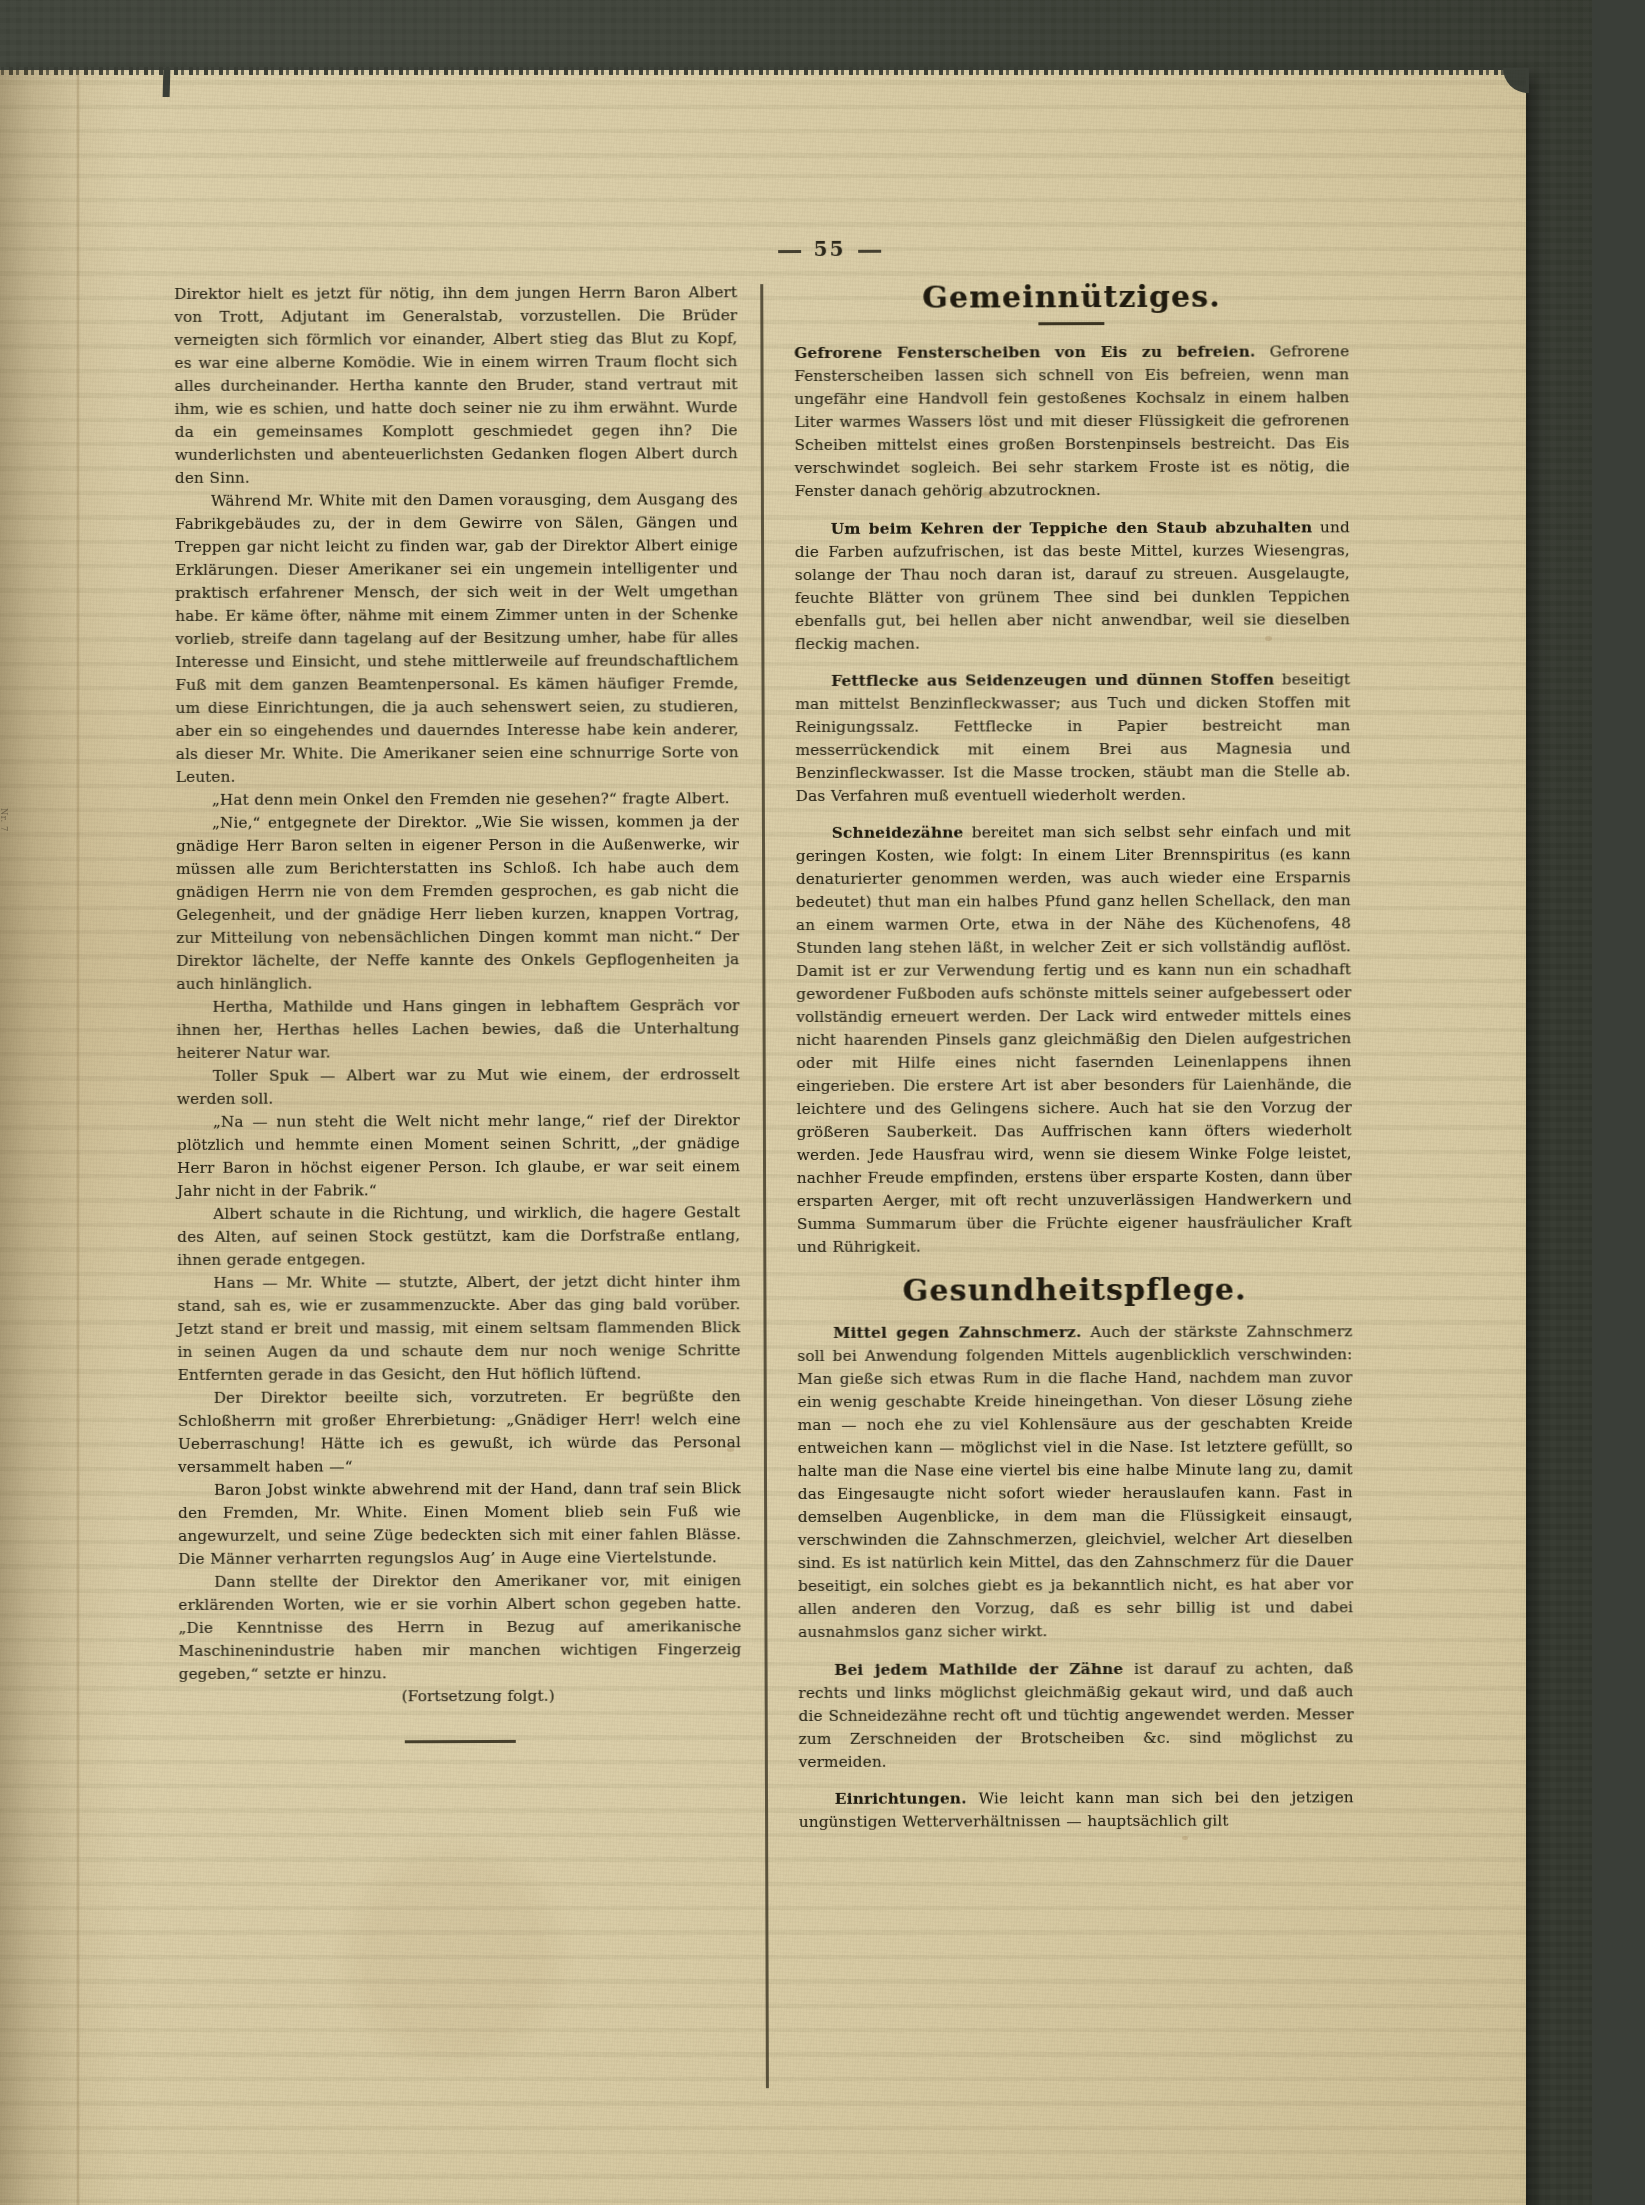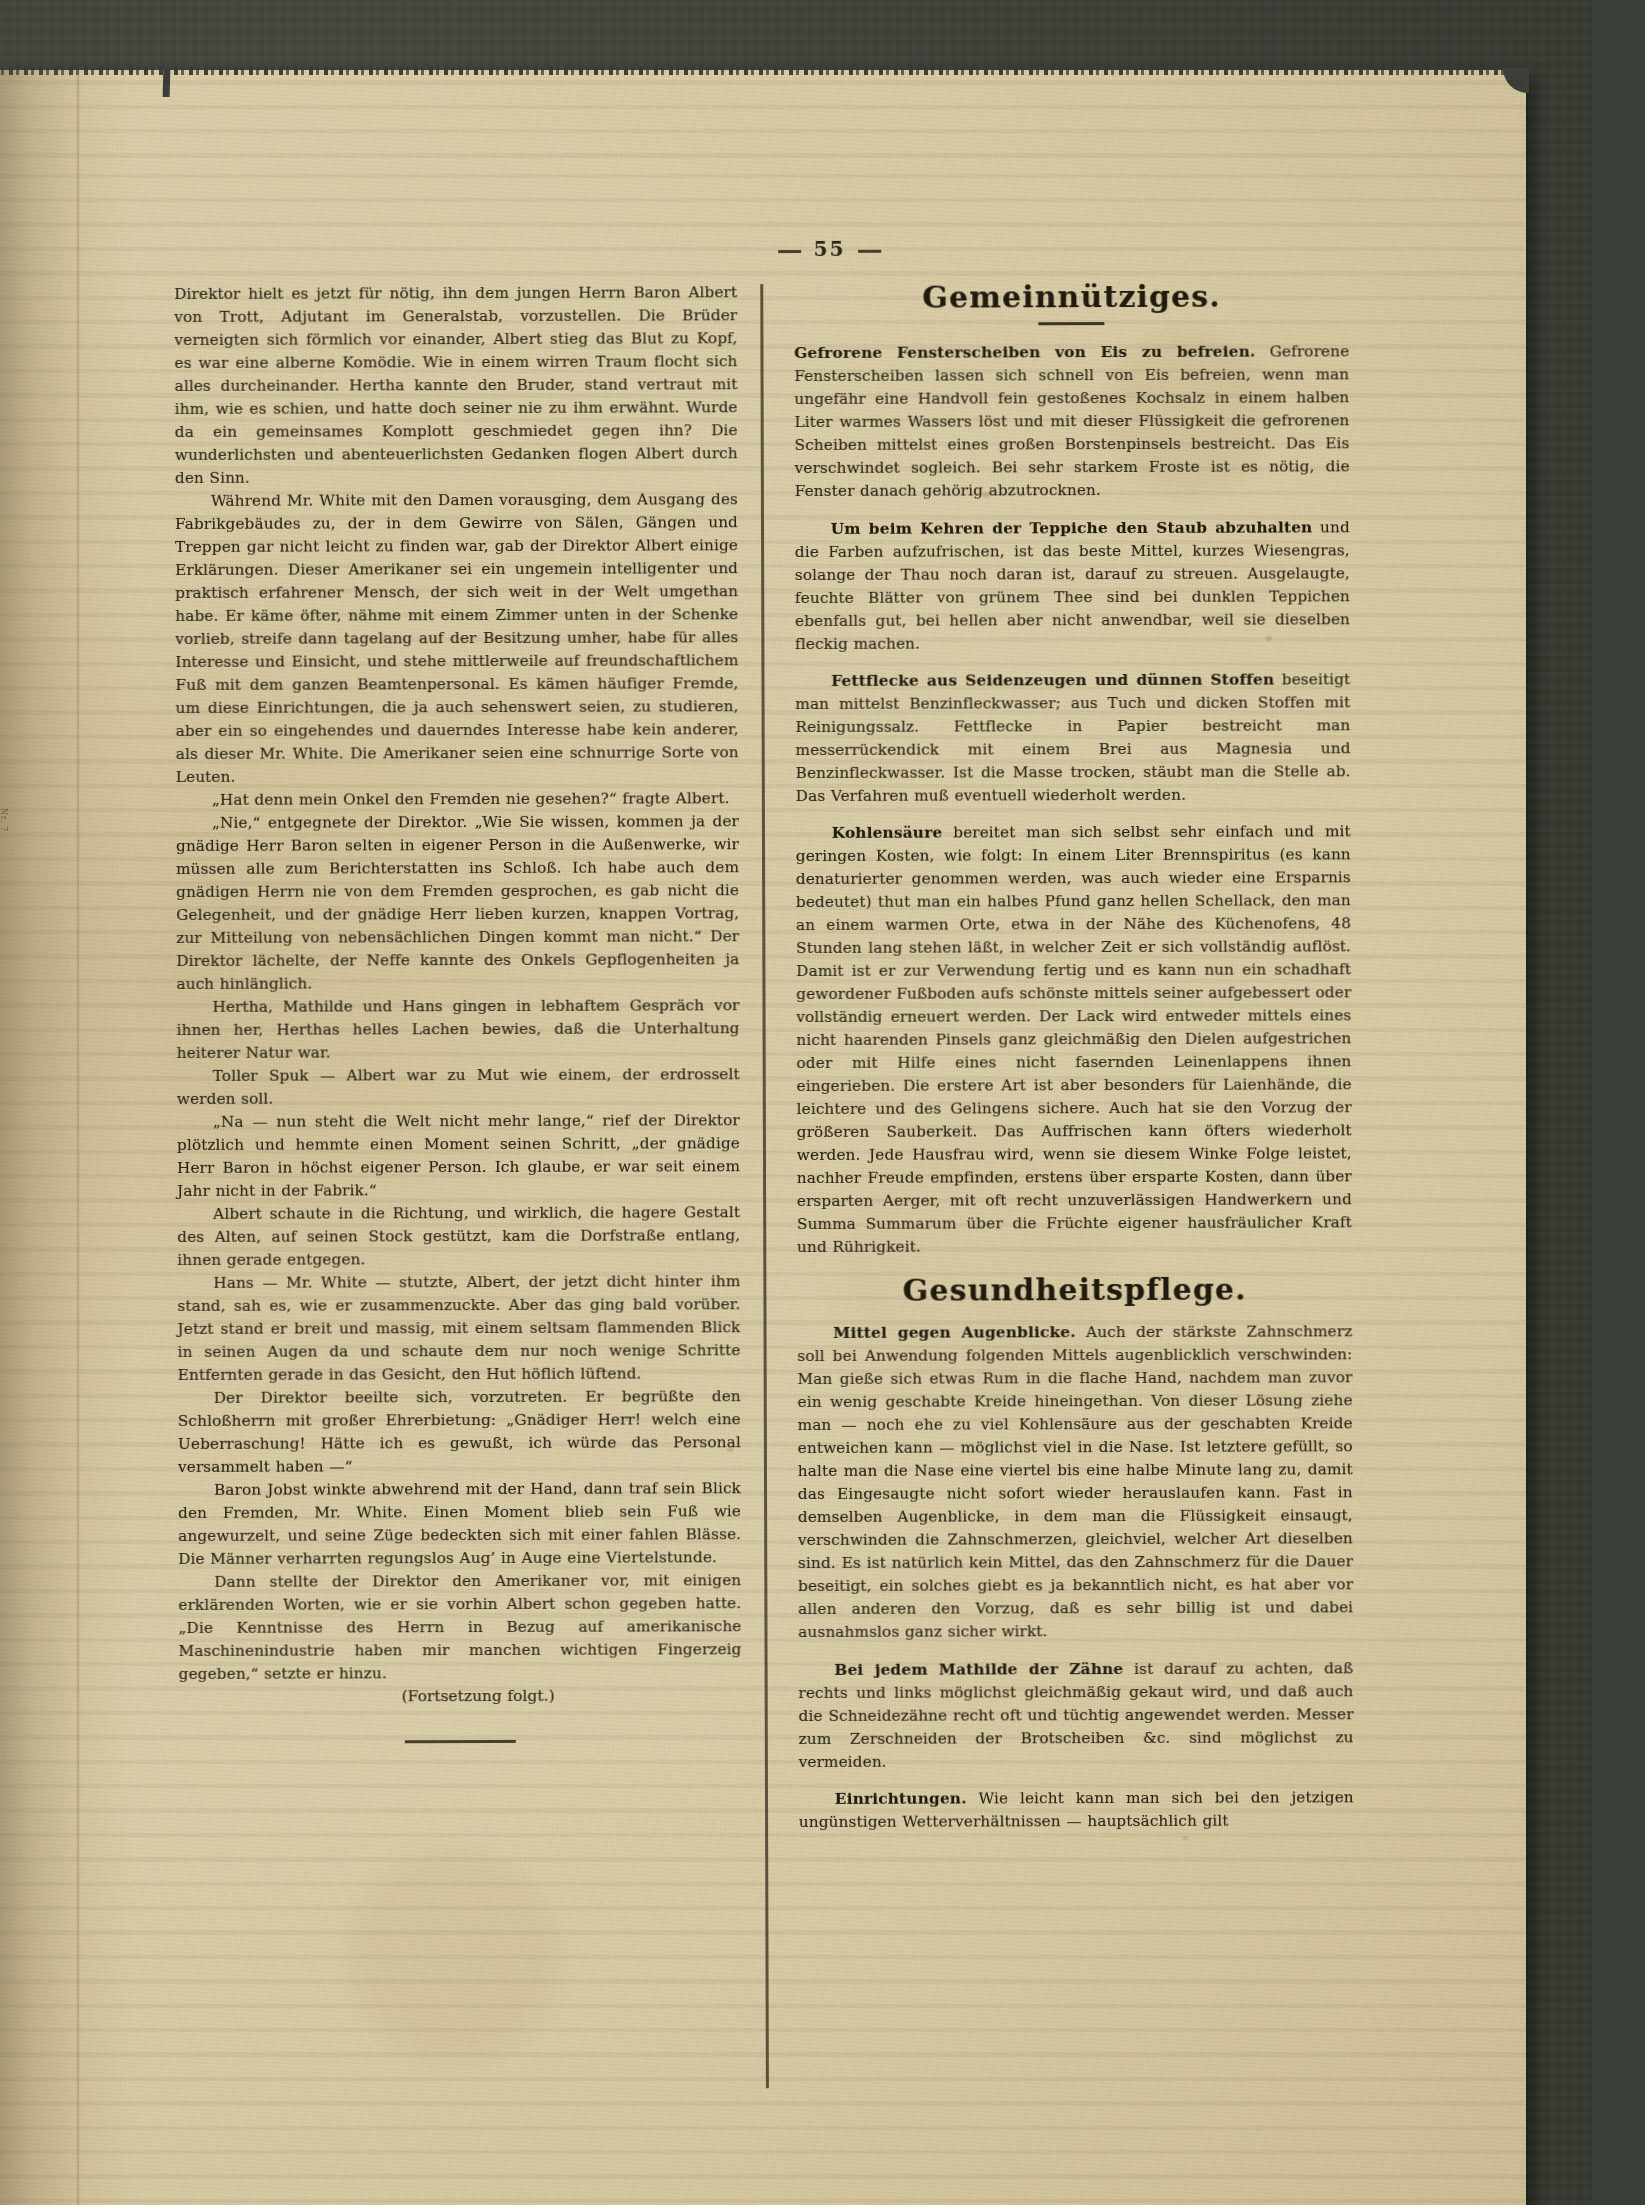--- a/index.html
+++ b/index.html
@@ -271,30 +271,30 @@
           </p>
           <div class="gap"></div>
 
           <p>
             <span class="runhead">Fettflecke aus Seidenzeugen und dünnen Stoffen</span>
             <span>beseitigt man mittelst Benzinfleckwasser; aus Tuch und dicken Stoffen mit Reinigungssalz. Fettflecke in Papier bestreicht man messerrückendick mit einem Brei aus Magnesia und Benzinfleckwasser. Ist die Masse trocken, stäubt man die Stelle ab. Das Verfahren muß eventuell wiederholt werden.</span>
           </p>
           <div class="gap"></div>
 
           <p>
-            <span class="runhead">Kohlensäure</span>
+            <span class="runhead">Schneidezähne</span>
             <span>bereitet man sich selbst sehr einfach und mit geringen Kosten, wie folgt: In einem Liter Brennspiritus (es kann denaturierter genommen werden, was auch wieder eine Ersparnis bedeutet) thut man ein halbes Pfund ganz hellen Schellack, den man an einem warmen Orte, etwa in der Nähe des Küchenofens, 48 Stunden lang stehen läßt, in welcher Zeit er sich vollständig auflöst. Damit ist er zur Verwendung fertig und es kann nun ein schadhaft gewordener Fußboden aufs schönste mittels seiner aufgebessert oder vollständig erneuert werden. Der Lack wird entweder mittels eines nicht haarenden Pinsels ganz gleichmäßig den Dielen aufgestrichen oder mit Hilfe eines nicht fasernden Leinenlappens ihnen eingerieben. Die erstere Art ist aber besonders für Laienhände, die leichtere und des Gelingens sichere. Auch hat sie den Vorzug der größeren Sauberkeit. Das Auffrischen kann öfters wiederholt werden. Jede Hausfrau wird, wenn sie diesem Winke Folge leistet, nachher Freude empfinden, erstens über ersparte Kosten, dann über ersparten Aerger, mit oft recht unzuverlässigen Handwerkern und Summa Summarum über die Früchte eigener hausfräulicher Kraft und Rührigkeit.</span>
           </p>
 
           <div class="gap"></div>
           <h2 class="section">Gesundheitspflege.</h2>
           <div class="gapsm"></div>
 
           <p>
-            <span class="runhead">Mittel gegen Augenblicke.</span>
+            <span class="runhead">Mittel gegen Zahnschmerz.</span>
             <span>Auch der stärkste Zahnschmerz soll bei Anwendung folgenden Mittels augenblicklich verschwinden: Man gieße sich etwas Rum in die flache Hand, nachdem man zuvor ein wenig geschabte Kreide hineingethan. Von dieser Lösung ziehe man — noch ehe zu viel Kohlensäure aus der geschabten Kreide entweichen kann — möglichst viel in die Nase. Ist letztere gefüllt, so halte man die Nase eine viertel bis eine halbe Minute lang zu, damit das Eingesaugte nicht sofort wieder herauslaufen kann. Fast in demselben Augenblicke, in dem man die Flüssigkeit einsaugt, verschwinden die Zahnschmerzen, gleichviel, welcher Art dieselben sind. Es ist natürlich kein Mittel, das den Zahnschmerz für die Dauer beseitigt, ein solches giebt es ja bekanntlich nicht, es hat aber vor allen anderen den Vorzug, daß es sehr billig ist und dabei ausnahmslos ganz sicher wirkt.</span>
           </p>
           <div class="gap"></div>
 
           <p>
             <span class="runhead">Bei jedem Mathilde der Zähne</span>
             <span>ist darauf zu achten, daß rechts und links möglichst gleichmäßig gekaut wird, und daß auch die Schneidezähne recht oft und tüchtig angewendet werden. Messer zum Zerschneiden der Brotscheiben &amp;c. sind möglichst zu vermeiden.</span>
           </p>
           <div class="gap"></div>
 

